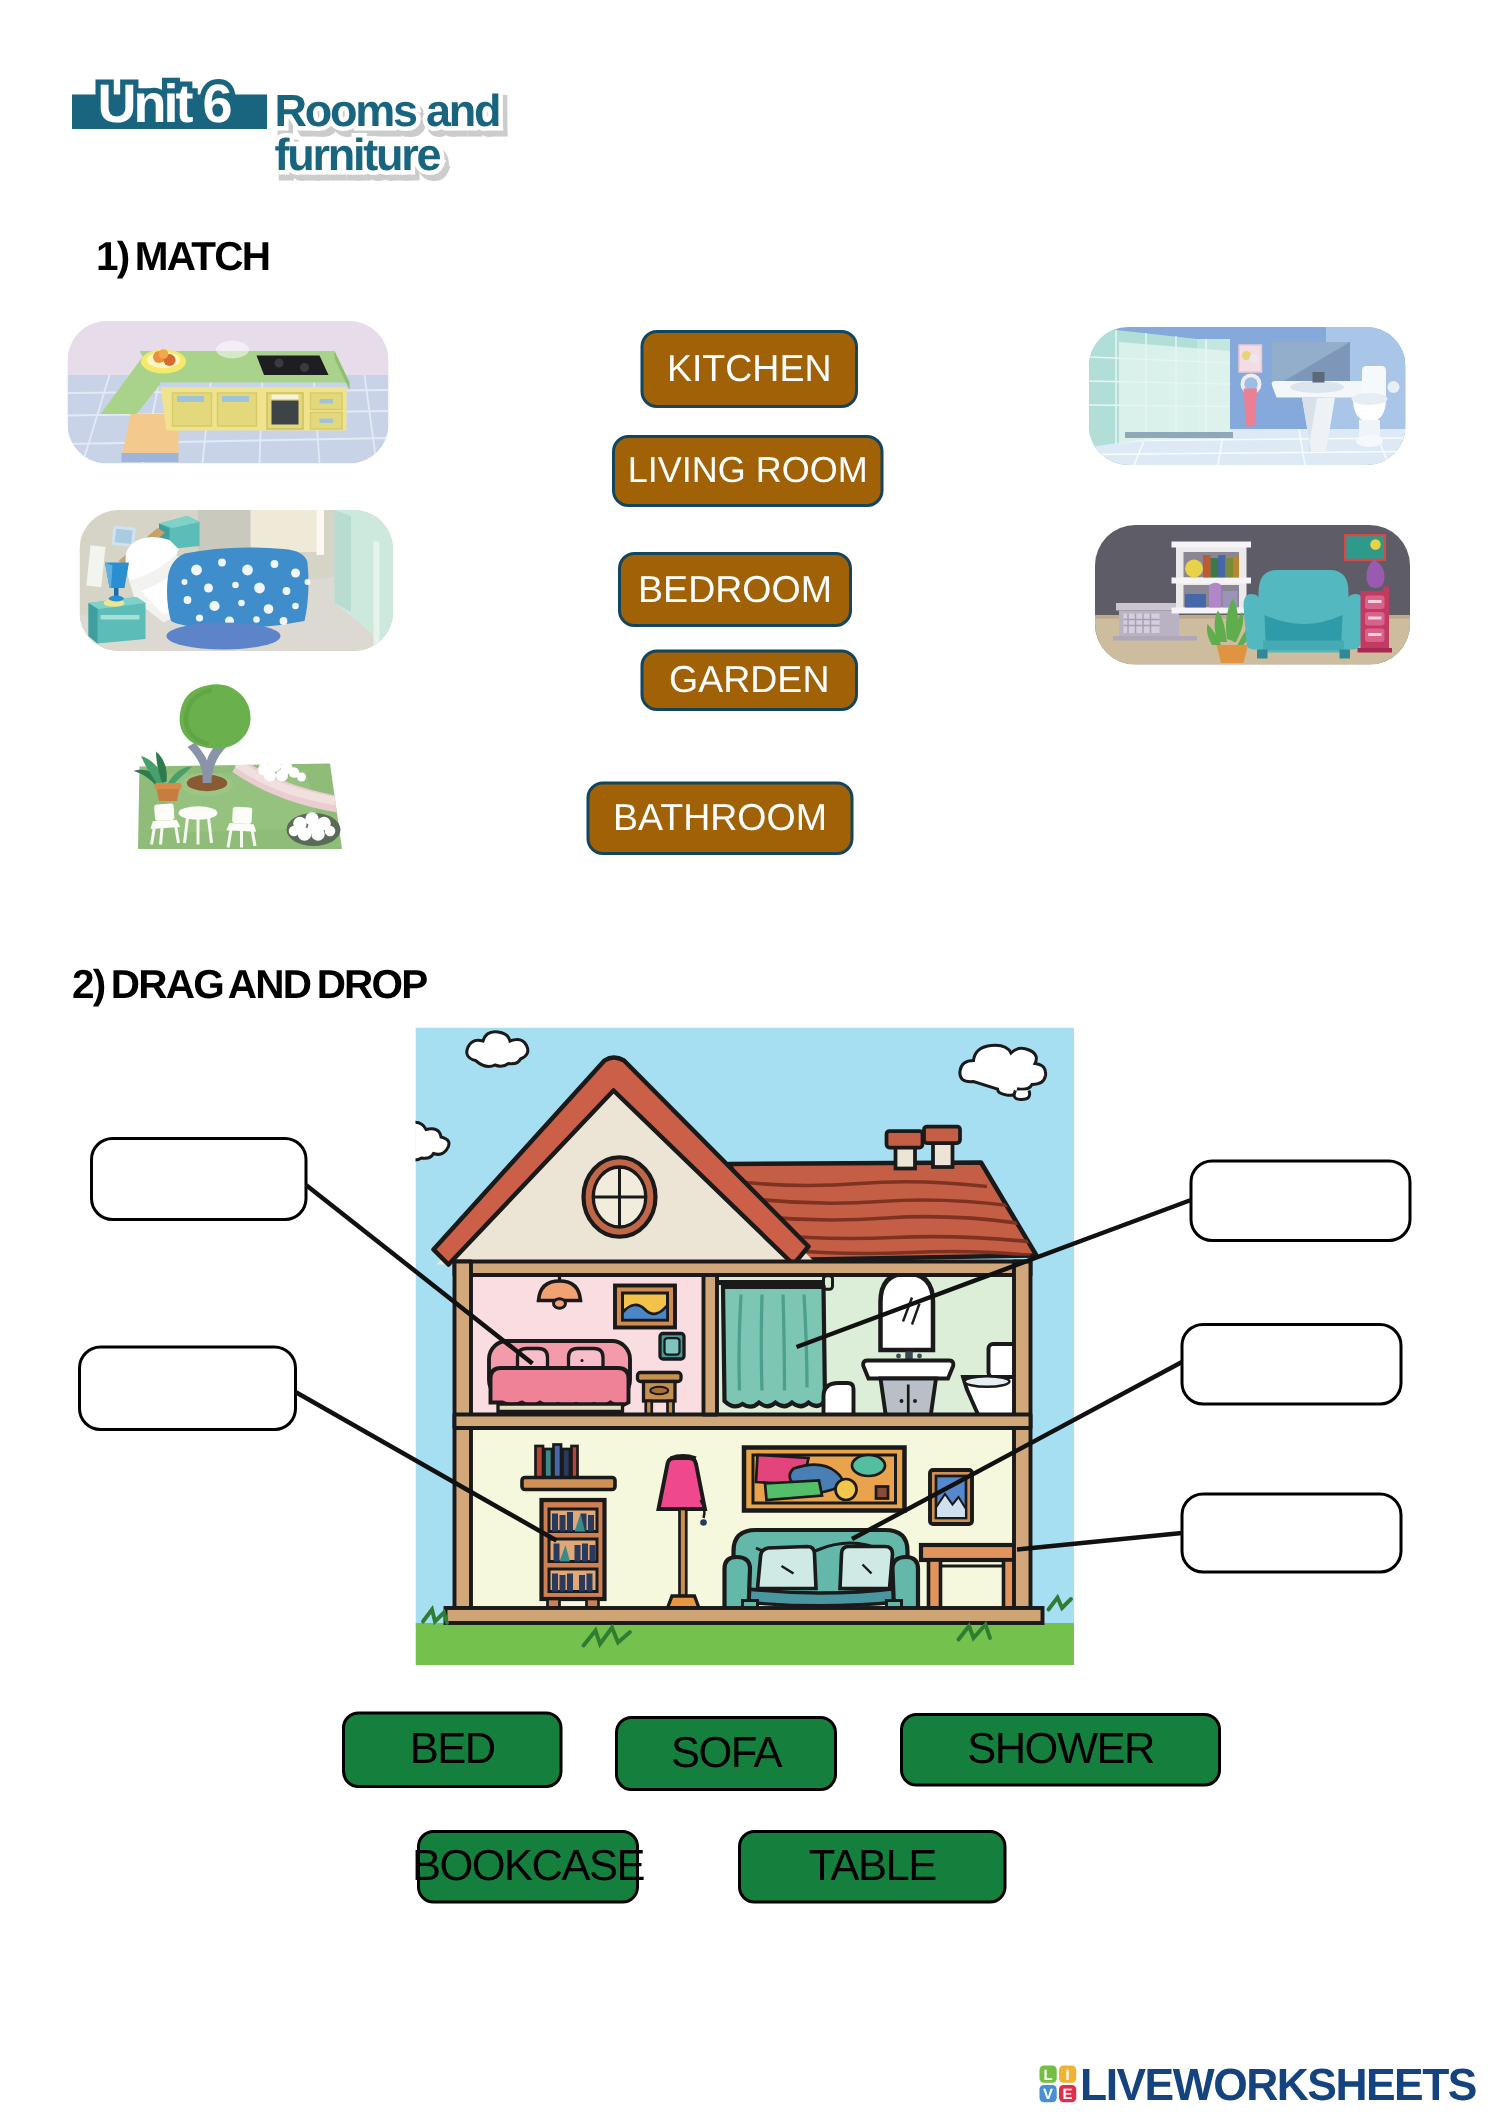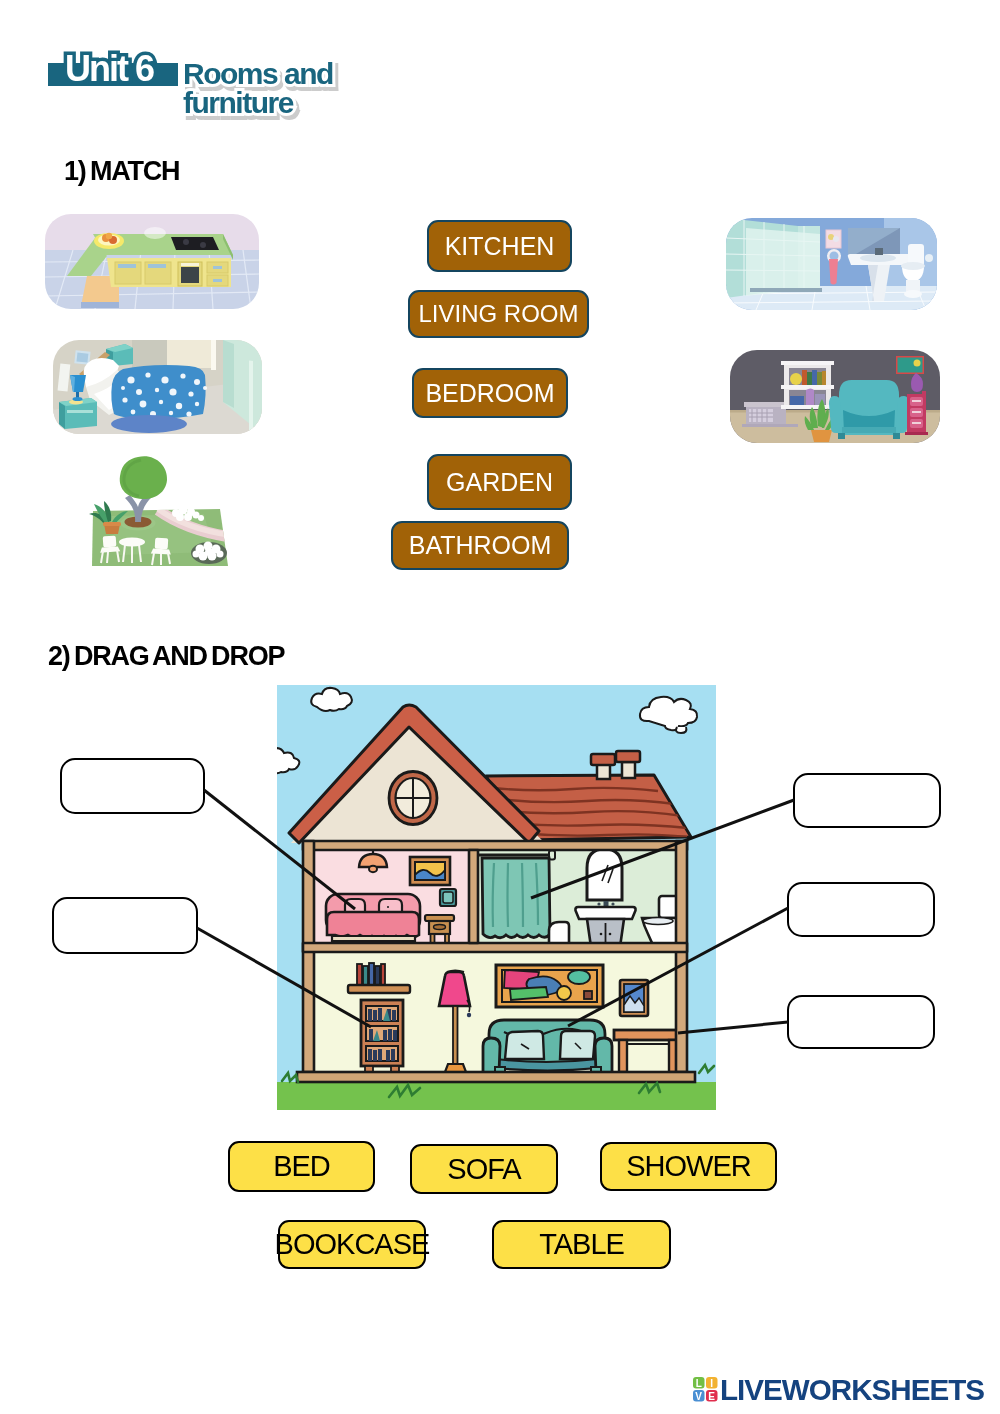--- a/index.html
+++ b/index.html
@@ -4,21 +4,21 @@
 <style>
   html,body{margin:0;padding:0;}
   body{width:1000px;height:1414px;background:#ffffff;position:relative;
        font-family:"Liberation Sans", sans-serif;overflow:hidden;}
   .abs{position:absolute;}
   .h1{position:absolute;font-weight:bold;font-size:27px;color:#000;letter-spacing:-1.2px;word-spacing:-2px;}
   .btn{position:absolute;background:#a16207;border:2.5px solid #14455f;border-radius:11px;
        color:#ffffff;display:flex;align-items:center;justify-content:center;
        font-size:25px;box-sizing:border-box;}
   .lbox{position:absolute;background:#fff;border:2.5px solid #000;border-radius:15px;box-sizing:border-box;}
-  .wbox{position:absolute;background:#fde047;border:2.5px solid #000;border-radius:11px;box-sizing:border-box;
+  .wbox{position:absolute;background:#15803d;border:2.5px solid #000;border-radius:11px;box-sizing:border-box;
         display:flex;align-items:center;justify-content:center;font-size:29px;color:#000;letter-spacing:-1px;}
 </style>
 </head>
 <body>
 
 <div class="abs" id="hdr" style="left:40px;top:44px;width:310px;height:85px;">
 <svg width="310" height="85" viewBox="0 0 310 85" font-family="Liberation Sans, sans-serif" font-weight="bold">
 
   <rect x="8" y="19" width="130" height="23" fill="#19657f"></rect>
 
@@ -403,21 +403,21 @@
   </g>
 </svg>
 </div>
 
 <div class="btn" style="left:427px;top:220px;width:145px;height:52px;">KITCHEN</div>
 
 <div class="btn" style="left:408px;top:290px;width:181px;height:48px;font-size:24px;">LIVING ROOM</div>
 
 <div class="btn" style="left:412px;top:368px;width:156px;height:50px;">BEDROOM</div>
 
-<div class="btn" style="left:427px;top:454px;width:145px;height:56px;">GARDEN</div>
+<div class="btn" style="left:427px;top:433px;width:145px;height:41px;">GARDEN</div>
 
 <div class="btn" style="left:391px;top:521px;width:178px;height:49px;">BATHROOM</div>
 
 <div class="h1" style="left:48px;top:641px;">2) DRAG AND DROP</div>
 
 <div class="abs" id="house" style="left:277px;top:685px;width:439px;height:425px;">
 <svg width="439" height="425" viewBox="0 0 439 425">
 
   <rect x="0" y="0" width="439" height="400" fill="#a6dff2"></rect>
 
@@ -664,21 +664,21 @@
     <line x1="794" y1="800" x2="531" y2="898"></line>
     <line x1="788" y1="908" x2="568" y2="1026"></line>
     <line x1="788" y1="1022" x2="678" y2="1033"></line>
   </g>
 </svg>
 
 <div class="wbox" style="left:228px;top:1141px;width:147px;height:51px;">BED</div>
 
 <div class="wbox" style="left:410px;top:1144px;width:148px;height:50px;">SOFA</div>
 
-<div class="wbox" style="left:600px;top:1142px;width:177px;height:49px;">SHOWER</div>
+<div class="wbox" style="left:600px;top:1142px;width:214px;height:49px;">SHOWER</div>
 
 <div class="wbox" style="left:278px;top:1220px;width:148px;height:49px;">BOOKCASE</div>
 
 <div class="wbox" style="left:492px;top:1220px;width:179px;height:49px;">TABLE</div>
 
 <div class="abs" id="lws" style="left:692px;top:1376px;width:296px;height:27px;">
 <svg width="296" height="27" viewBox="0 0 296 27" font-family="Liberation Sans, sans-serif" font-weight="bold">
   <rect x="1" y="1" width="11.5" height="11.5" rx="3" fill="#72bf44"></rect>
   <rect x="14" y="1" width="11.5" height="11.5" rx="3" fill="#f2b231"></rect>
   <rect x="1" y="14" width="11.5" height="11.5" rx="3" fill="#4a8fd3"></rect>

